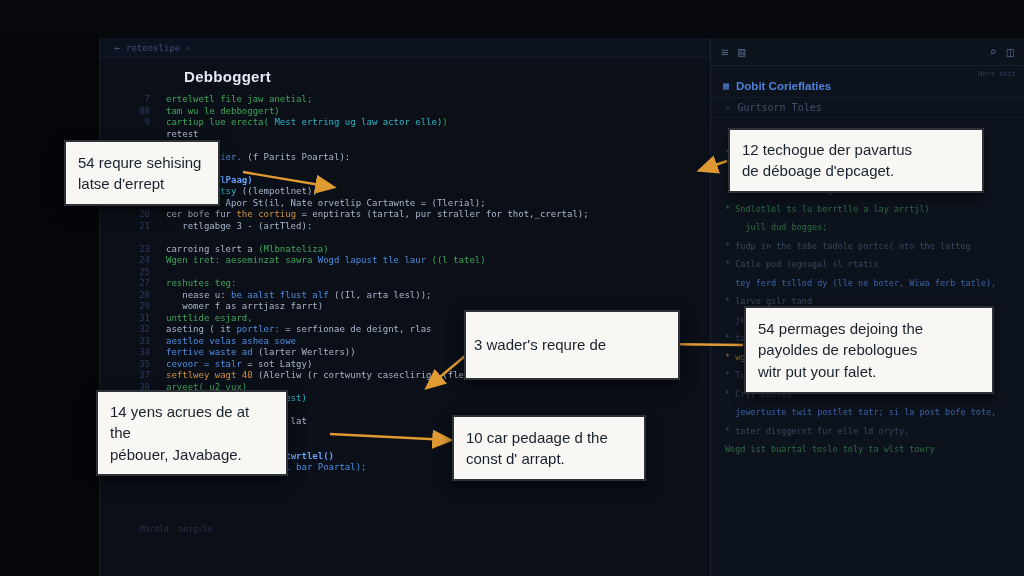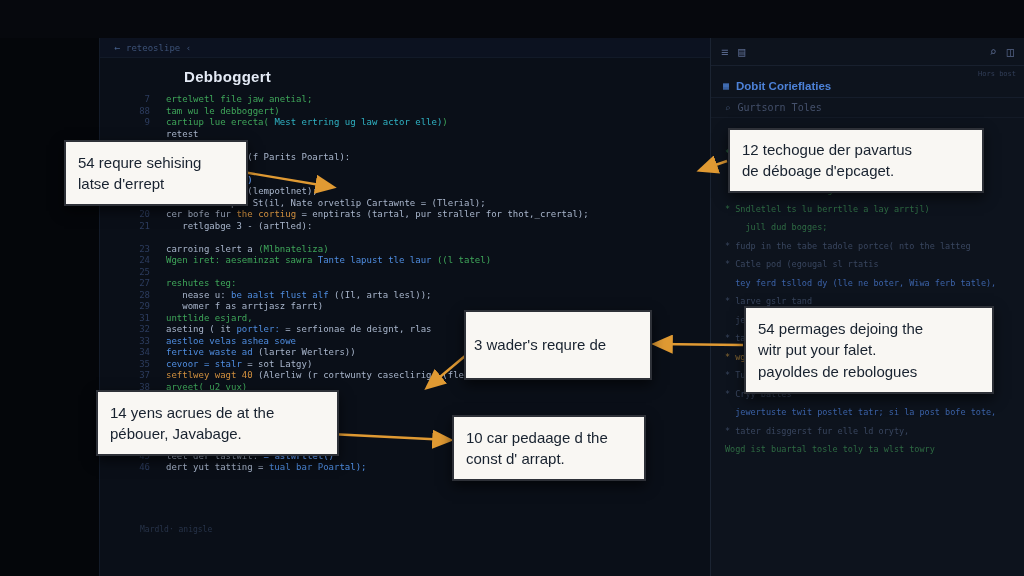--- a/index.html
+++ b/index.html
@@ -74,21 +74,21 @@
           <div class="code-line"><span class="ln">12</span><span class="lt"><span style="color: rgb(169, 182, 204);">entzi0art)</span></span></div>
           <div class="code-line"><span class="ln">13</span><span class="lt"><span style="color: rgb(79, 141, 224);">aset, derlier.</span><span style="color: rgb(169, 182, 204);"> (f Parits Poartal):</span></span></div>
           <div class="code-line"><span class="ln"></span><span class="lt"></span></div>
           <div class="code-line"><span class="ln">16</span><span class="lt"><span style="color: rgb(102, 163, 255); font-weight: bold;">rue batbollPaag)</span></span></div>
           <div class="code-line"><span class="ln">17</span><span class="lt"><span style="color: rgb(47, 179, 196);">ilster tattsy</span><span style="color: rgb(169, 182, 204);"> ((lempotlnet);</span></span></div>
           <div class="code-line"><span class="ln">19</span><span class="lt"><span style="color: rgb(169, 182, 204);">aosk veter Apor St(il, Nate orvetlip Cartawnte = (Tlerial);</span></span></div>
           <div class="code-line"><span class="ln">20</span><span class="lt"><span style="color: rgb(169, 182, 204);">cer bofe fur </span><span style="color: rgb(208, 143, 62);">the cortiug</span><span style="color: rgb(169, 182, 204);"> = enptirats (tartal, pur straller for thot,_crertal);</span></span></div>
           <div class="code-line"><span class="ln">21</span><span class="lt"><span style="color: rgb(169, 182, 204);">   retlgabge 3 - (artTled):</span></span></div>
           <div class="code-line"><span class="ln"></span><span class="lt"></span></div>
           <div class="code-line"><span class="ln">23</span><span class="lt"><span style="color: rgb(169, 182, 204);">carroing slert a </span><span style="color: rgb(63, 167, 90);">(Mlbnateliza)</span></span></div>
-          <div class="code-line"><span class="ln">24</span><span class="lt"><span style="color: rgb(63, 167, 90);">Wgen iret: aeseminzat sawra </span><span style="color: rgb(79, 141, 224);">Tante lapust tle laur</span><span style="color: rgb(63, 167, 90);"> ((l tatel)</span></span></div>
+          <div class="code-line"><span class="ln">24</span><span class="lt"><span style="color: rgb(63, 167, 90);">Wgen iret: aeseminzat sawra </span><span style="color: rgb(79, 141, 224);">Wogd lapust tle laur</span><span style="color: rgb(63, 167, 90);"> ((l tatel)</span></span></div>
           <div class="code-line"><span class="ln">25</span></div>
           <div class="code-line"><span class="ln">27</span><span class="lt"><span style="color: rgb(63, 167, 90);">reshutes teg:</span></span></div>
           <div class="code-line"><span class="ln">28</span><span class="lt"><span style="color: rgb(169, 182, 204);">   nease u: </span><span style="color: rgb(79, 141, 224);">be aalst flust alf</span><span style="color: rgb(169, 182, 204);"> ((Il, arta lesl));</span></span></div>
           <div class="code-line"><span class="ln">29</span><span class="lt"><span style="color: rgb(169, 182, 204);">   womer f as arrtjasz farrt)</span></span></div>
           <div class="code-line"><span class="ln">31</span><span class="lt"><span style="color: rgb(63, 167, 90);">unttlide esjard,</span></span></div>
           <div class="code-line"><span class="ln">32</span><span class="lt"><span style="color: rgb(169, 182, 204);">aseting ( it </span><span style="color: rgb(79, 141, 224);">portler:</span><span style="color: rgb(169, 182, 204);"> = serfionae de deignt, rlas</span></span></div>
           <div class="code-line"><span class="ln">33</span><span class="lt"><span style="color: rgb(79, 141, 224);">aestloe velas ashea sowe</span></span></div>
           <div class="code-line"><span class="ln">34</span><span class="lt"><span style="color: rgb(79, 141, 224);">fertive waste ad</span><span style="color: rgb(169, 182, 204);"> (larter Werlters))</span></span></div>
           <div class="code-line"><span class="ln">35</span><span class="lt"><span style="color: rgb(79, 141, 224);">cevoor = stalr</span><span style="color: rgb(169, 182, 204);"> = sot Latgy)</span></span></div>
           <div class="code-line"><span class="ln">37</span><span class="lt"><span style="color: rgb(208, 143, 62); text-align: center;">seftlwey wagt 40</span><span style="color: rgb(169, 182, 204);"> (Alerliw (r cortwunty caseclirig; (fler sirtlr);</span></span></div>
@@ -132,37 +132,37 @@
       </marker>
     </defs>
   <line x1="243" y1="172" x2="332" y2="187" stroke="#e09a33" stroke-width="2.4" marker-end="url(#ah)"></line>
       <line x1="727" y1="161" x2="701" y2="170" stroke="#e09a33" stroke-width="2.4" marker-end="url(#ah)"></line>
       <line x1="465" y1="356" x2="428" y2="387" stroke="#e09a33" stroke-width="2.4" marker-end="url(#ah)"></line>
       <line x1="743" y1="345" x2="656" y2="344" stroke="#e09a33" stroke-width="2.4" marker-end="url(#ah)"></line>
       <line x1="330" y1="434" x2="449" y2="440" stroke="#e09a33" stroke-width="2.4" marker-end="url(#ah)"></line>
     </svg>
 
   <div id="callouts">
-      <div class="callout" style="left: 64px; top: 140px; width: 184px; min-height: 66px;">
+      <div class="callout" style="left: 64px; top: 140px; width: 156px; min-height: 66px;">
         <div>54 requre sehising</div>
         <div>latse d'errept</div>
       </div>
       <div class="callout" style="left: 728px; top: 128px; width: 256px; min-height: 64px;">
         <div>12 techogue der pavartus</div>
         <div>de déboage d'epcaget.</div>
       </div>
-      <div class="callout" style="left: 464px; top: 310px; width: 188px; min-height: 70px; padding-left: 8px;">
+      <div class="callout" style="left: 464px; top: 310px; width: 216px; min-height: 70px; padding-left: 8px;">
         <div>3 wader's requre de</div>
       </div>
       <div class="callout" style="left: 744px; top: 306px; width: 250px; min-height: 88px;">
         <div>54 permages dejoing the</div>
+        <div>payoldes de rebologues</div>
         <div>witr put your falet.</div>
-        <div>payoldes de rebologues</div>
       </div>
-      <div class="callout" style="left: 96px; top: 390px; width: 243px; min-height: 66px;">
+      <div class="callout" style="left: 96px; top: 390px; width: 192px; min-height: 66px;">
         <div>14 yens acrues de at the</div>
         <div>pébouer, Javabage.</div>
       </div>
       <div class="callout" style="left: 452px; top: 415px; width: 194px; min-height: 66px;">
         <div>10 car pedaage d the</div>
         <div>const d' arrapt.</div>
       </div>
     </div>
 </div>
 

